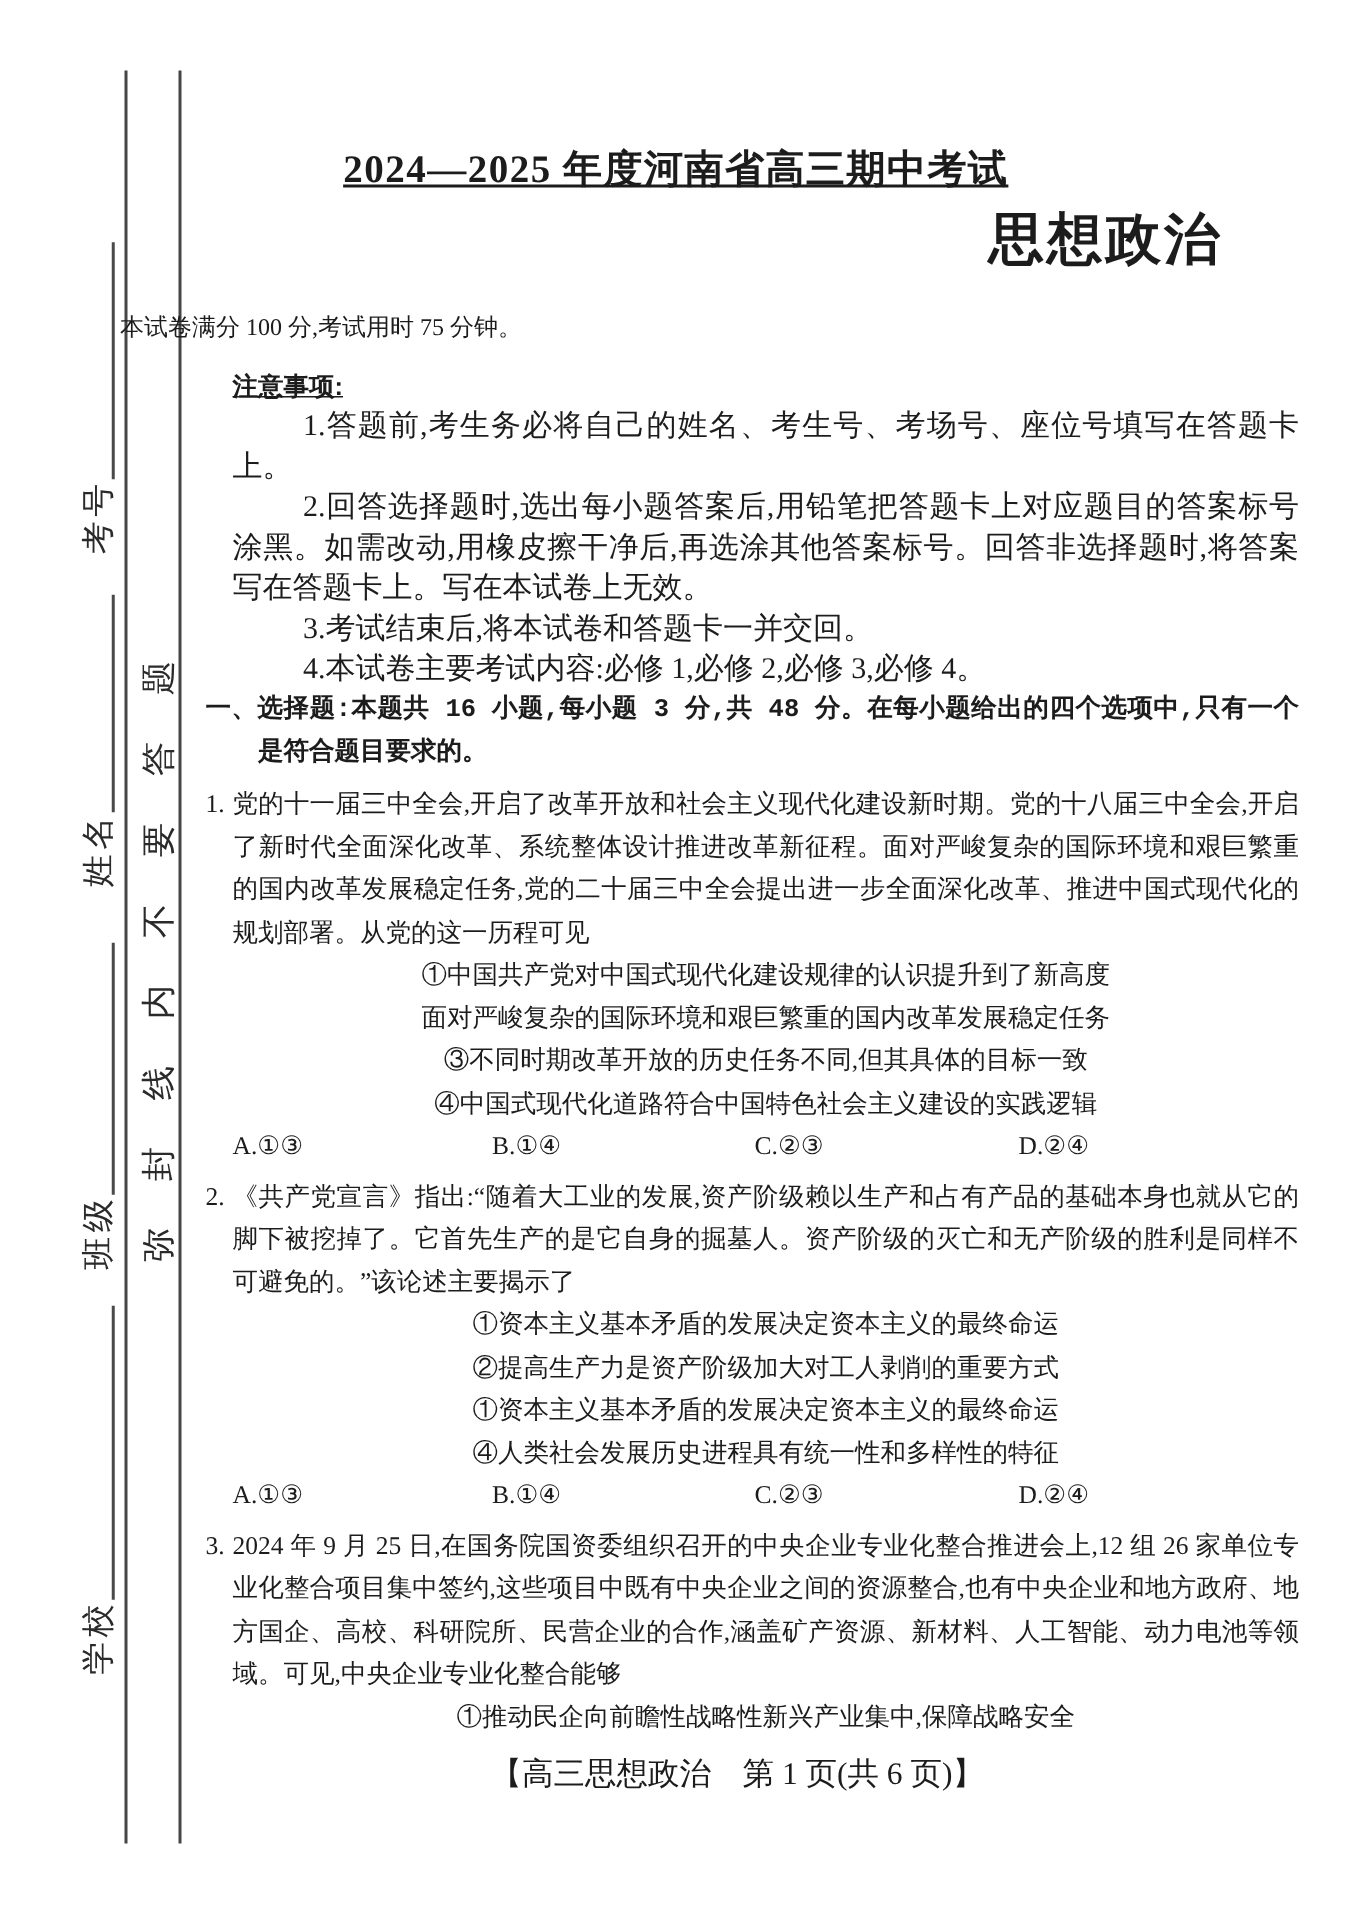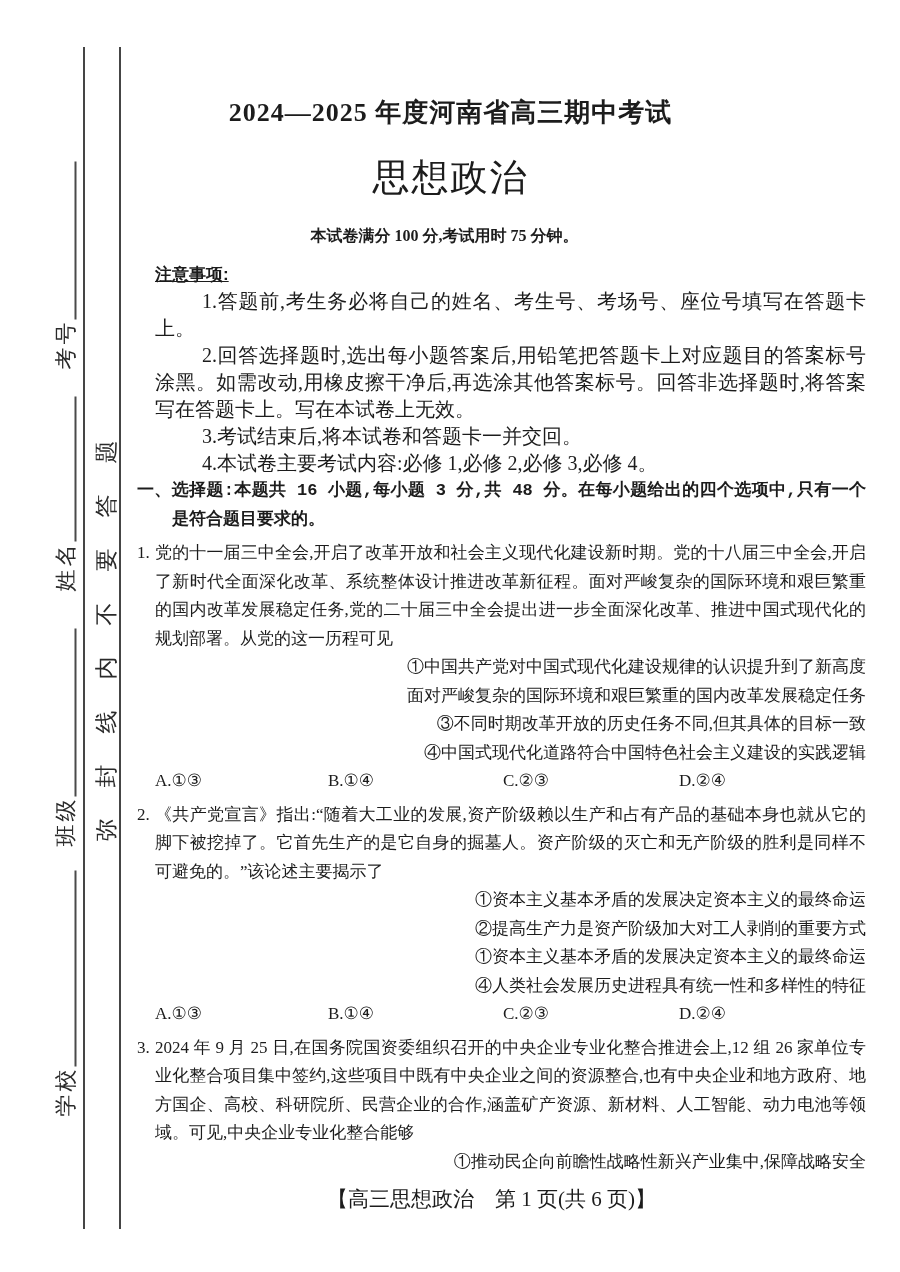--- a/index.html
+++ b/index.html
@@ -31,50 +31,50 @@
   .f-xingming{left:-43px;top:468px;width:207px;}
   .f-banji{left:-58px;top:708px;width:237px;}
   .f-xuexiao{left:-73px;top:963px;width:267px;}
   
   .content{
     position:absolute;left:137px;top:0;width:729px;
     font-size:17px;line-height:28.5px;
   }
   .t1{
     padding-top:96px;text-align:center;position:relative;left:-51px;
-    font-size:26px;line-height:34px;font-weight:bold;letter-spacing:1px;
+    font-size:26px;line-height:34px;font-weight:bold;letter-spacing:1px;text-decoration:underline;
   }
   .t2{
-    text-align:center;position:relative;left:-51px;margin-top:23px;
-    font-size:37px;line-height:50px;font-weight:normal;letter-spacing:2px;
+    text-align:right;position:relative;left:-51px;margin-top:6px;
+    font-size:37px;line-height:50px;font-weight:bold;letter-spacing:2px;
   }
   .info{
-    text-align:center;position:relative;left:-57px;margin-top:20px;
-    font-size:16px;line-height:26px;font-weight:bold;
+    text-align:left;position:relative;left:-57px;margin-top:20px;
+    font-size:16px;line-height:26px;
   }
   .notice-head{
     margin-left:18px;margin-top:12px;font-weight:bold;
     font-family:"Liberation Sans","DejaVu Sans",sans-serif;
     font-size:17px;line-height:27px;text-decoration:underline;
   }
   .notice-item{
     margin:0 0 0 18px;width:711px;
     font-size:20px;line-height:27px;
     text-indent:47px;text-align:justify;
   }
   .sec-head{
     width:729px;
     padding-left:35px;text-indent:-35px;box-sizing:border-box;
     font-weight:bold;font-family:Liberation Mono, monospace;
     font-size:17px;line-height:28.5px;text-align:justify;
   }
   .question{position:relative;margin-left:18px;margin-top:5px;width:711px;}
   .qnum{position:absolute;left:-18px;top:0;}
   .stem{text-align:justify;}
-  .statement{text-align:right;}
+  .statement{text-align:center;}
   .opts{display:flex;}
   .opts span{display:inline-block;}
   .opts span:nth-child(1){width:173px;}
   .opts span:nth-child(2){width:175px;}
   .opts span:nth-child(3){width:176px;}
   .footer{
     text-align:center;position:relative;left:-10px;margin-top:12px;
     font-size:21px;line-height:22px;
   }
 </style>

